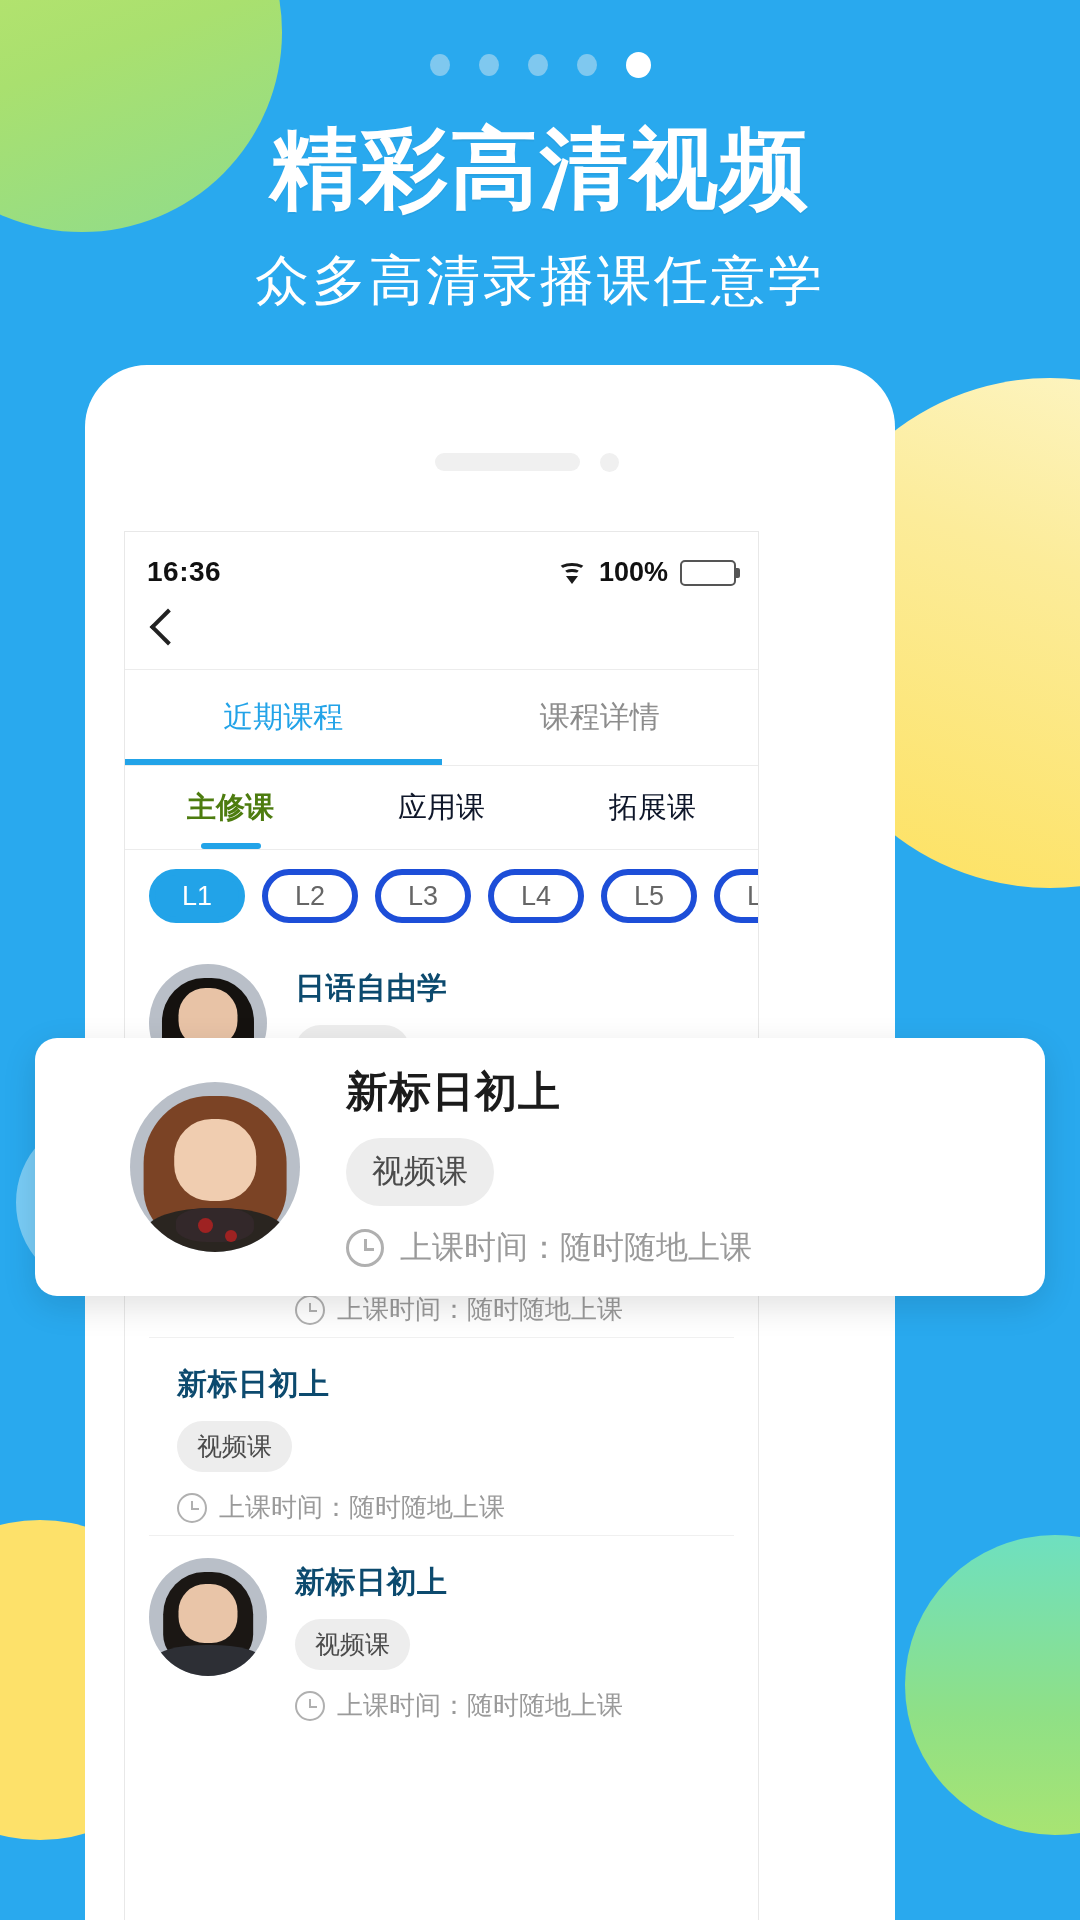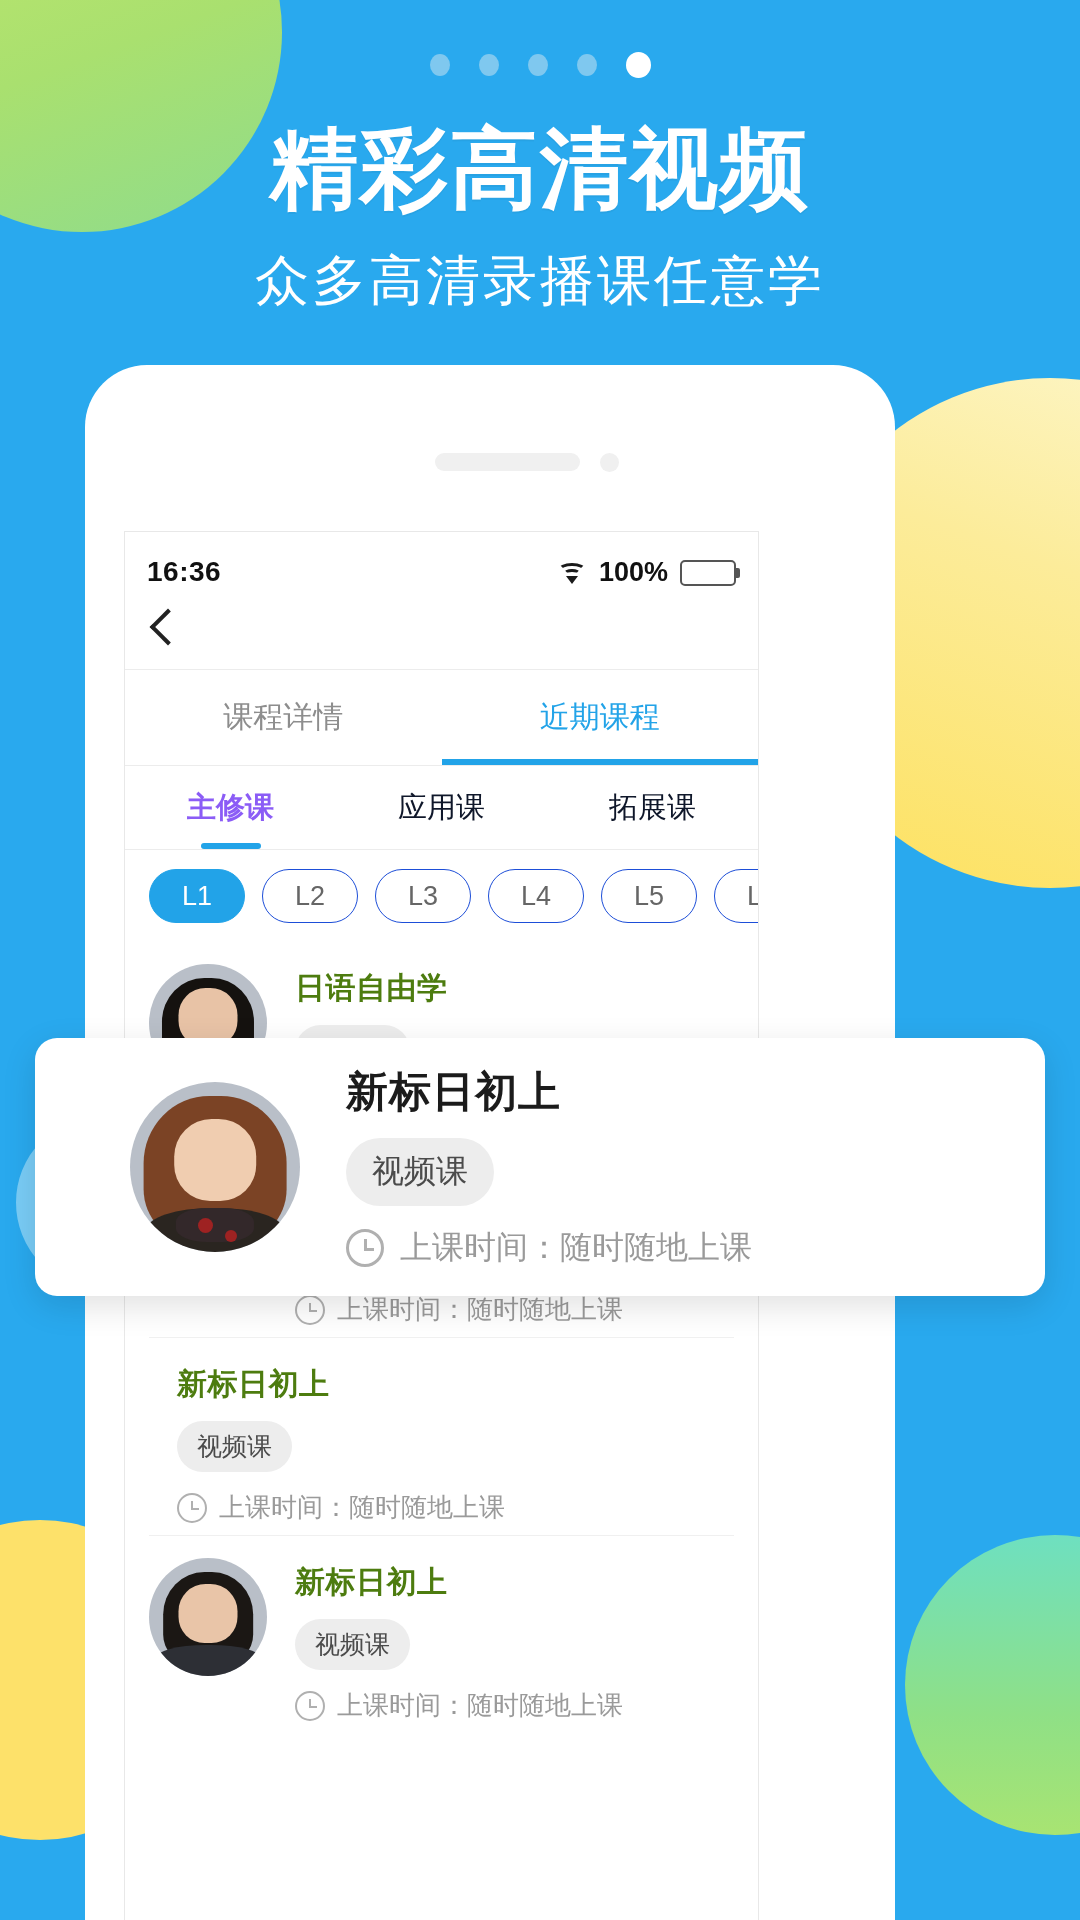--- a/index.html
+++ b/index.html
@@ -157,51 +157,51 @@
   }
 
   
   .tabs-secondary{
     display:flex; border-bottom:1px solid #ececec; height:84px;
   }
   .tab-s{
     flex:1; display:flex; align-items:center; justify-content:center;
     font-size:29px; color:#0f172a; position:relative;
   }
-  .tab-s.active{ color:#8b5cf6; font-weight:bold; }
+  .tab-s.active{ color:#4d7c0f; font-weight:bold; }
   .tab-s.active::after{
     content:""; position:absolute; bottom:0; left:50%; transform:translateX(-50%);
     width:60px; height:6px; background:#22a3e8; border-radius:3px;
   }
 
   
   .levels{
     display:flex; align-items:center; gap:17px;
     padding:14px 0 14px 24px; height:92px; overflow:hidden;
   }
   .pill{
     flex:0 0 auto; min-width:96px; height:54px;
-    border-radius:27px; border:1px solid #1d4ed8;
+    border-radius:27px; border:6px solid #1d4ed8;
     display:flex; align-items:center; justify-content:center;
     font-size:27px; color:#666; background:#fff;
   }
   .pill.active{ background:#22a3e8; border-color:#22a3e8; color:#fff; }
 
   
   .course{
     display:flex; align-items:flex-start; padding:22px 24px 10px 24px;
     position:relative;
   }
   .course .avatar{
     flex:0 0 auto;
     width:118px; height:118px; border-radius:50%;
     background:#b9bfc8; overflow:hidden; position:relative;
   }
   .course .info{ padding-left:28px; padding-top:4px; }
-  .c-title{ font-size:30px; font-weight:bold; color:#4d7c0f; letter-spacing:.5px; }
+  .c-title{ font-size:30px; font-weight:bold; color:#0c4a6e; letter-spacing:.5px; }
   .c-badge{
     display:inline-block; margin-top:16px;
     background:#ededed; color:#4b4b4b;
     font-size:25px; padding:9px 20px; border-radius:26px;
   }
   .c-time{
     display:flex; align-items:center; gap:12px; margin-top:18px;
     font-size:26px; color:#9a9a9a;
   }
   .clock{
@@ -334,22 +334,22 @@
           <span class="batt-fill"></span><span class="batt-cap"></span>
         </span>
       </div>
     </div>
 
     <div class="navbar">
       <span class="nav-back"></span>
     </div>
 
     <div class="tabs-primary">
+      <div class="tab-p active">近期课程</div>
       <div class="tab-p">课程详情</div>
-      <div class="tab-p active">近期课程</div>
     </div>
 
     <div class="tabs-secondary">
       <div class="tab-s active">主修课</div>
       <div class="tab-s">应用课</div>
       <div class="tab-s">拓展课</div>
     </div>
 
     <div class="levels">
       <div class="pill active">L1</div>

